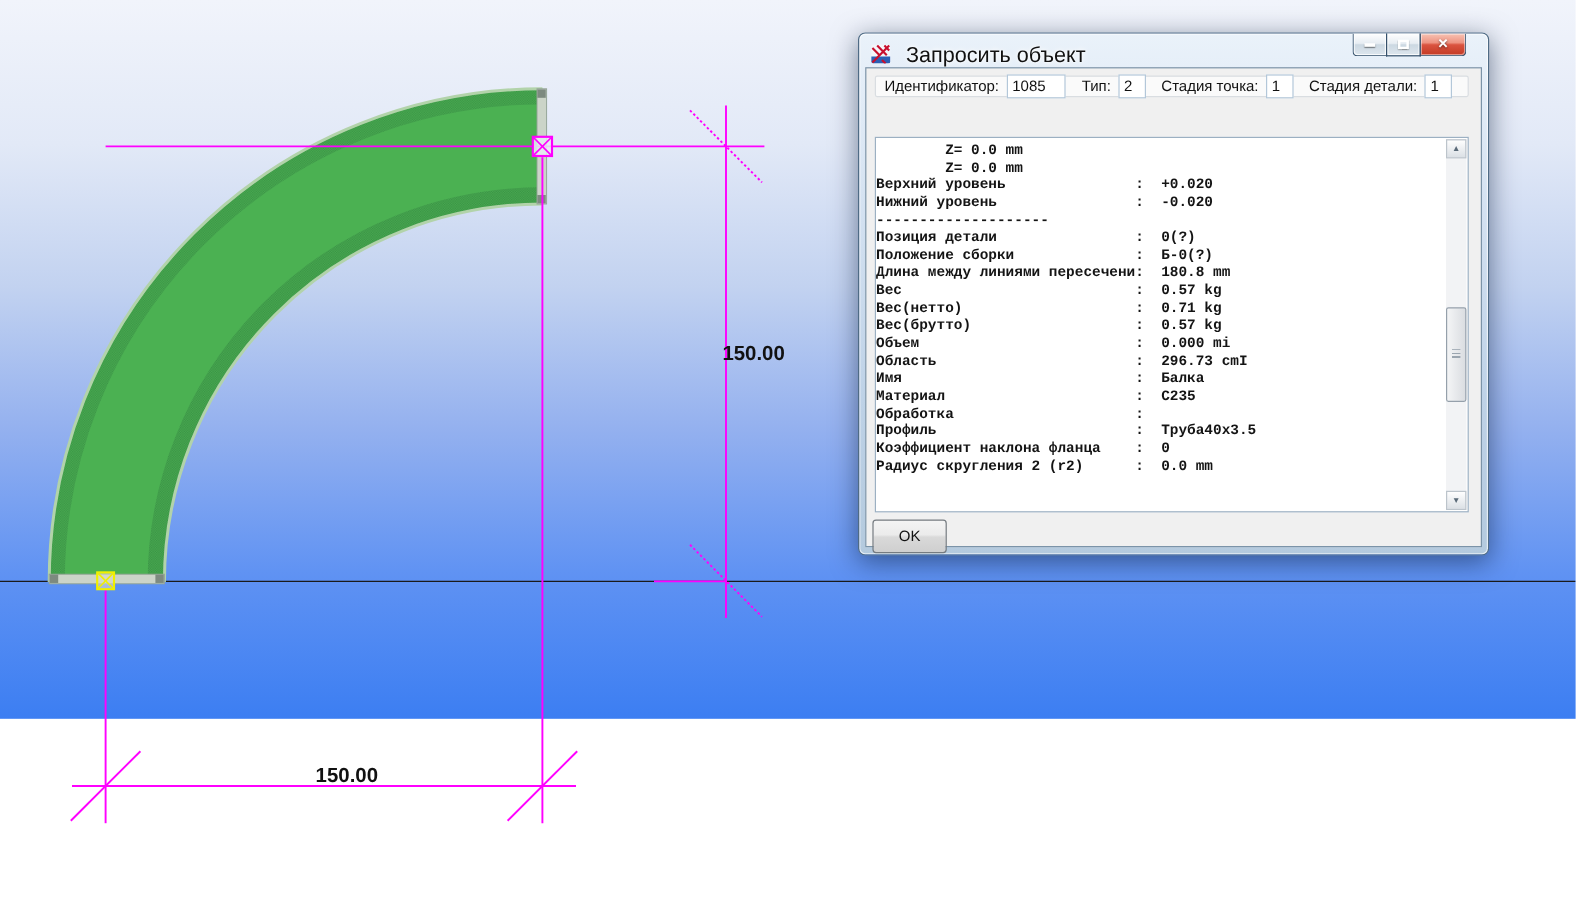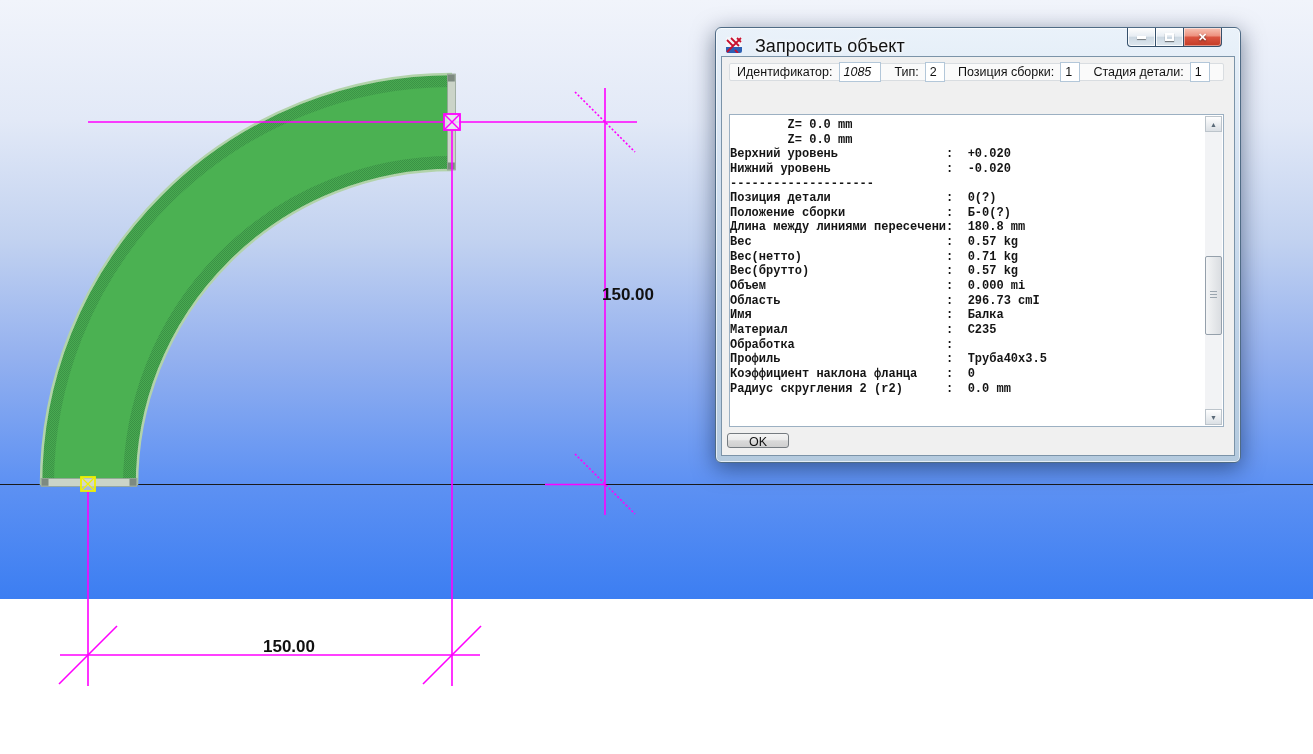--- a/index.html
+++ b/index.html
@@ -78,21 +78,21 @@
   .sb-down{bottom:0;}
   .sb-thumb{
     position:absolute;left:0;width:17px;top:140px;height:79px;box-sizing:border-box;
     background:linear-gradient(90deg,#f4f5f6,#dadde1);border:1px solid #95a0ab;border-radius:2px;
   }
   .sb-thumb::after{
     content:"";position:absolute;left:4px;right:4px;top:34px;height:8px;
     background:repeating-linear-gradient(180deg,#9aa5af 0 1px,transparent 1px 3px);
   }
   .ok-btn{
-    position:absolute;left:5px;top:376px;width:62px;height:15px;box-sizing:border-box;
+    position:absolute;left:5px;top:376px;width:62px;height:28px;box-sizing:border-box;
     font-family:"Liberation Sans",sans-serif;font-size:12.5px;color:#111;
     border:1px solid #757b80;border-radius:3px;
     background:linear-gradient(180deg,#f4f4f4 0%,#ebebeb 45%,#d9d9d9 52%,#cfcfcf 100%);
   }
 </style>
 </head>
 <body>
 
 <div class="cad-viewport">
   <svg width="1313" height="690" viewBox="0 0 1313 690">
@@ -170,24 +170,24 @@
       </button>
       <button class="winbtn btn-close">
         <span class="glyph-close">✕</span>
       </button>
     </div>
   </div>
 
   <div class="client">
     <div class="header-box" id="header-fields">
         <span class="hlabel">Идентификатор:</span>
-        <div class="hvalue" style="width: 68px; font-style: italic;">1085</div>
+        <div class="hvalue" style="width: 68px;">1085</div>
         <span class="hlabel">Тип:</span>
         <div class="hvalue" style="width: 30px;">2</div>
-        <span class="hlabel">Позиция сборки:</span>
+        <span class="hlabel">Стадия точка:</span>
         <div class="hvalue" style="width: 30px;">1</div>
         <span class="hlabel">Стадия детали:</span>
         <div class="hvalue" style="width: 30px;">1</div>
       </div>
 
     <div class="list-box">
       <div class="list-rows" id="list-rows">
           <div class="lrow"><span>        Z= 0.0 mm</span></div>
           <div class="lrow"><span>        Z= 0.0 mm</span></div>
           <div class="lrow"><span>Верхний уровень               :  +0.020</span></div>

